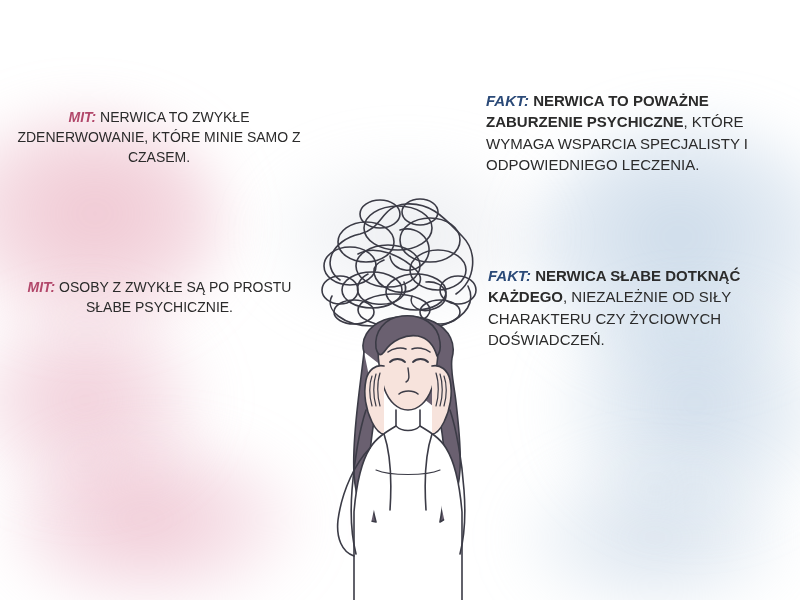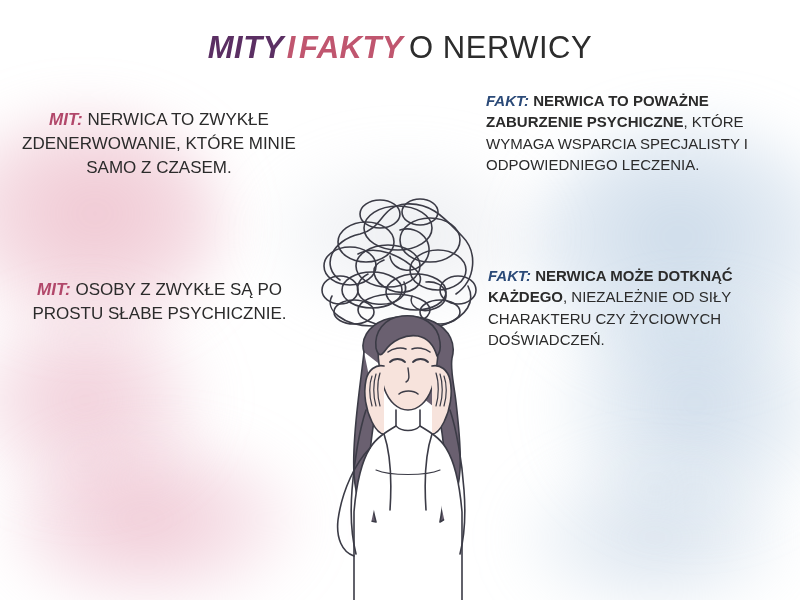--- a/index.html
+++ b/index.html
@@ -107,21 +107,21 @@
 
   
   .block {
     position: absolute;
     z-index: 6;
     color: #2b2b2b;
     line-height: 1.42;
   }
   .block.left {
     text-align: center;
-    font-size: 17px;
+    font-size: 14px;
   }
   .block.right {
     text-align: left;
     font-size: 15px;
   }
   .lead-myt {
     font-style: italic;
     font-weight: 700;
     color: #b2476a;
   }
@@ -158,39 +158,36 @@
 <div id="stage">
 
   <div class="cloud cloud-pink-1"></div>
   <div class="cloud cloud-pink-2"></div>
   <div class="cloud cloud-pink-3"></div>
   <div class="cloud cloud-blue-1"></div>
   <div class="cloud cloud-blue-2"></div>
   <div class="cloud cloud-blue-3"></div>
   <div class="cloud cloud-grey-top"></div>
 
-  <div id="title">
-    <span class="t-myty">MITY</span><span class="t-i">I</span><span class="t-fakty">FAKTY</span><span class="t-o">O</span> <span class="t-nerwicy">NERWICY</span>
-  </div>
 
   <div class="block left" id="myt-1">
     <span class="lead-myt">MIT:</span><span class="rich"><span> NERWICA TO ZWYKŁE ZDENERWOWANIE, KTÓRE MINIE SAMO Z CZASEM.</span></span>
   </div>
 
   <div class="block left" id="myt-2">
     <span class="lead-myt">MIT:</span><span class="rich"><span> OSOBY Z ZWYKŁE SĄ PO PROSTU SŁABE PSYCHICZNIE.</span></span>
   </div>
 
 
   <div class="block right" id="fakt-1">
     <span class="lead-fakt">FAKT:</span><span class="rich"><span class="strong"> NERWICA TO POWAŻNE ZABURZENIE PSYCHICZNE</span><span>, KTÓRE WYMAGA WSPARCIA SPECJALISTY I ODPOWIEDNIEGO LECZENIA.</span></span>
   </div>
 
   <div class="block right" id="fakt-2">
-    <span class="lead-fakt">FAKT:</span><span class="rich"><span class="strong"> NERWICA MOŻE DOTKNĄĆ KAŻDEGO</span><span>, NIEZALEŻNIE OD SIŁY CHARAKTERU CZY ŻYCIOWYCH DOŚWIADCZEŃ.</span></span>
+    <span class="lead-fakt">FAKT:</span><span class="rich"><span class="strong"> NERWICA SŁABE DOTKNĄĆ KAŻDEGO</span><span>, NIEZALEŻNIE OD SIŁY CHARAKTERU CZY ŻYCIOWYCH DOŚWIADCZEŃ.</span></span>
   </div>
 
 
   <div id="illustration">
     <svg viewBox="0 0 250 430" width="250" height="430" xmlns="http://www.w3.org/2000/svg">
       <g fill="none" stroke="#3b3b46" stroke-width="1.6" stroke-linecap="round" stroke-linejoin="round">
 
         <g>
           <ellipse cx="118" cy="58" rx="34" ry="22"></ellipse>
           <ellipse cx="86" cy="72" rx="28" ry="20"></ellipse>

